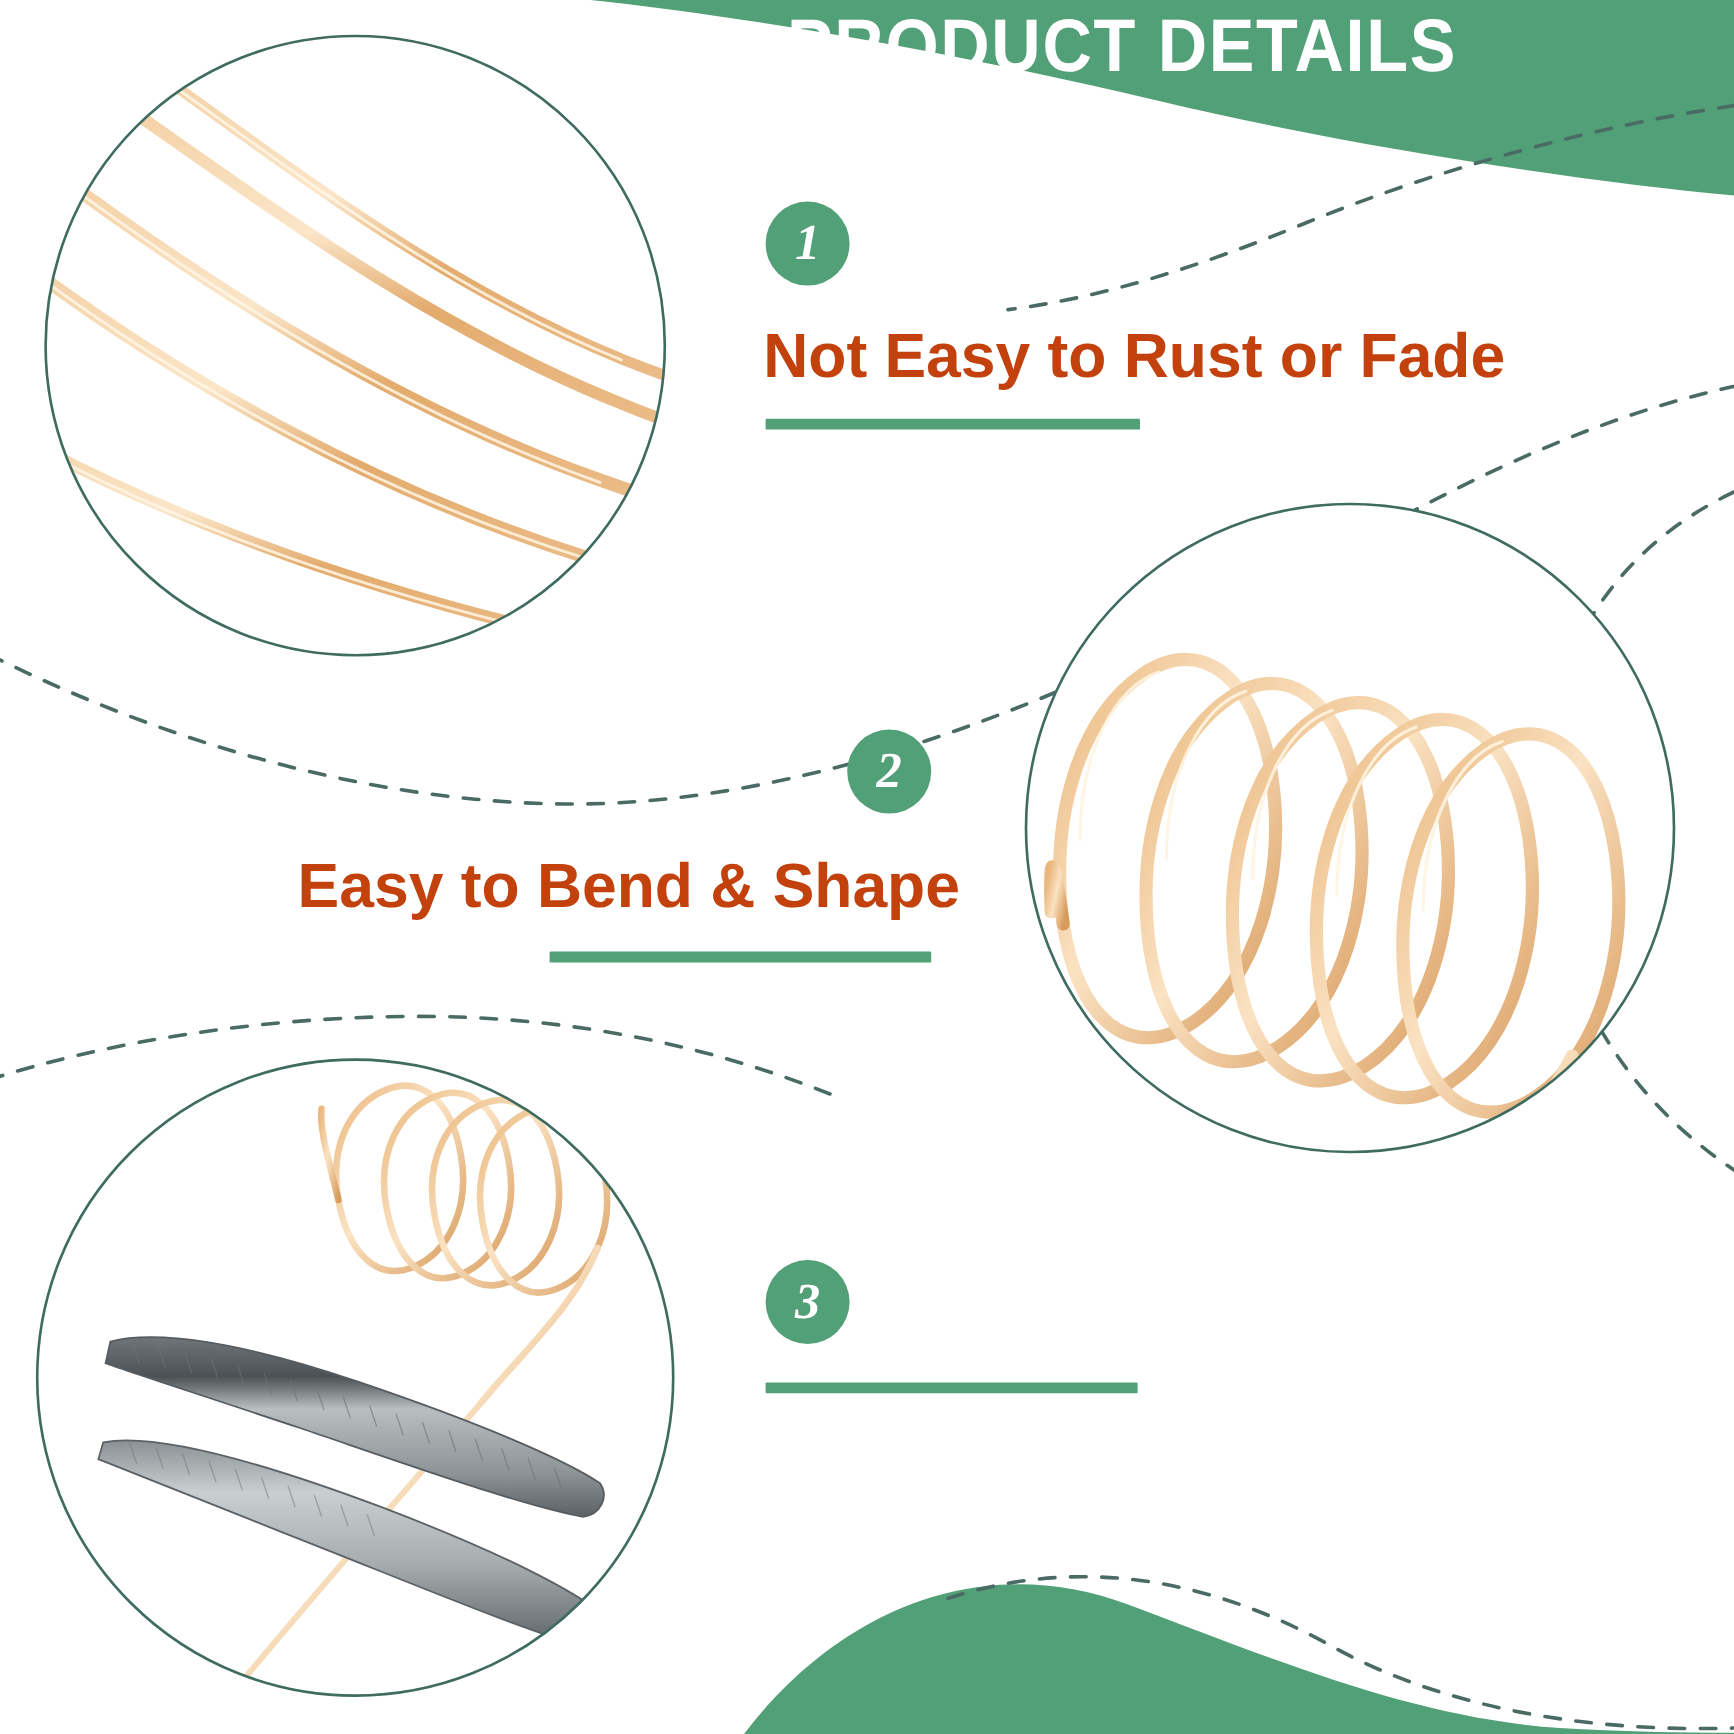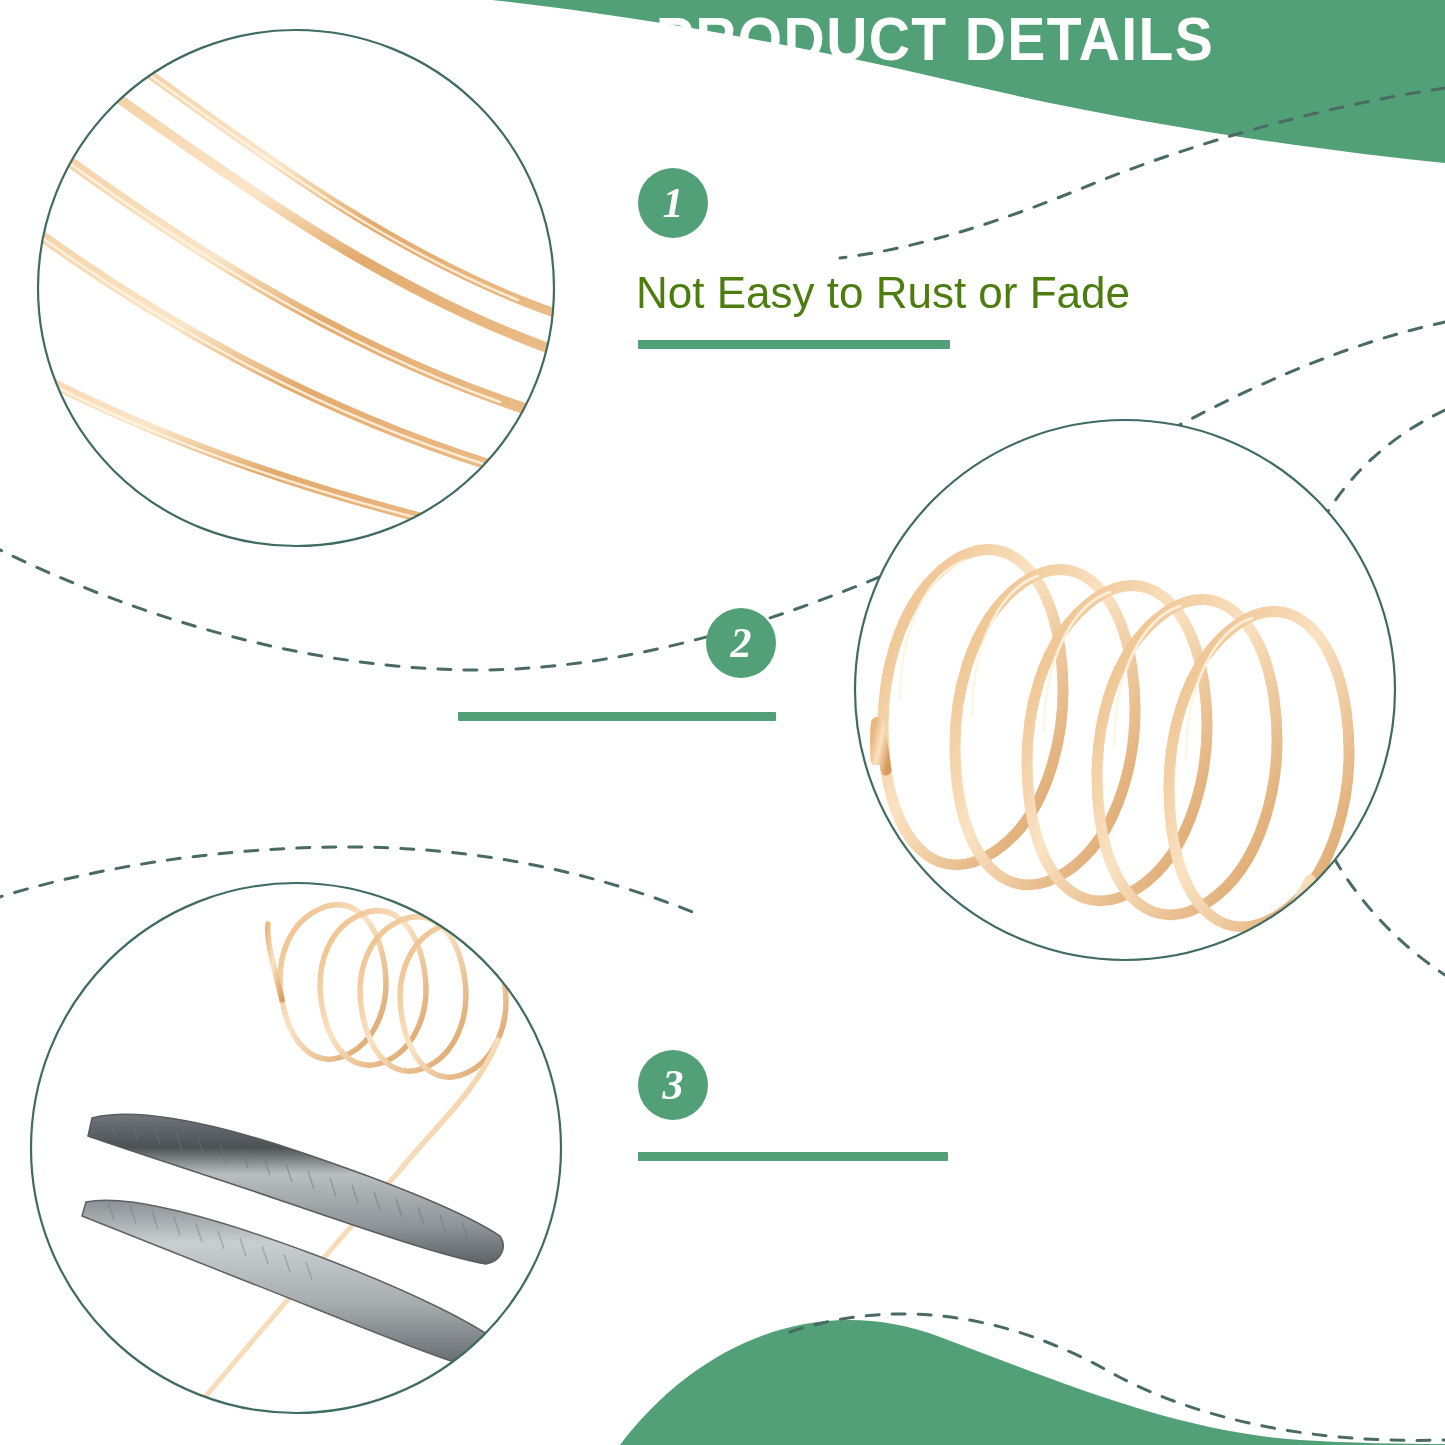--- a/index.html
+++ b/index.html
@@ -59,24 +59,24 @@
     background: #52a077;
     color: #ffffff;
     font-family: "Liberation Serif", serif;
     font-weight: bold;
     font-style: italic;
     font-size: 42px;
     line-height: 70px;
     text-align: center;
   }
   .feature-title {
-    color: #4d7c0f;
+    color: #c2410c;
     font-family: "Liberation Sans", sans-serif;
-    font-weight: normal;
-    font-size: 44px;
+    font-weight: bold;
+    font-size: 52px;
     line-height: 1.05;
     white-space: nowrap;
   }
   .underline {
     height: 9px;
     background: #52a077;
     border-radius: 1px;
   }
 
   
@@ -251,20 +251,21 @@
   <div id="header-title">PRODUCT DETAILS</div>
 
   <div class="feature" id="feature-1">
     <div class="badge">1</div>
     <div class="feature-title">Not Easy to Rust or Fade</div>
     <div class="underline"></div>
   </div>
 
   <div class="feature" id="feature-2">
     <div class="badge">2</div>
+    <div class="feature-title">Easy to Bend &amp; Shape</div>
     <div class="underline"></div>
   </div>
 
   <div class="feature" id="feature-3">
     <div class="badge">3</div>
     <div class="underline"></div>
   </div>
 
 </div>
 

